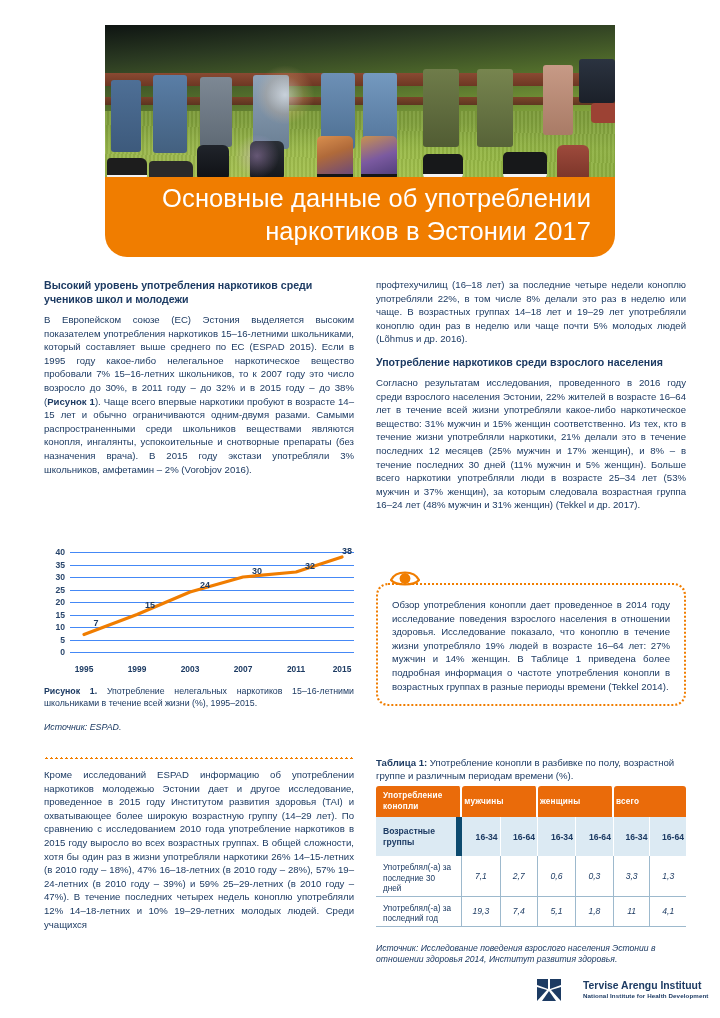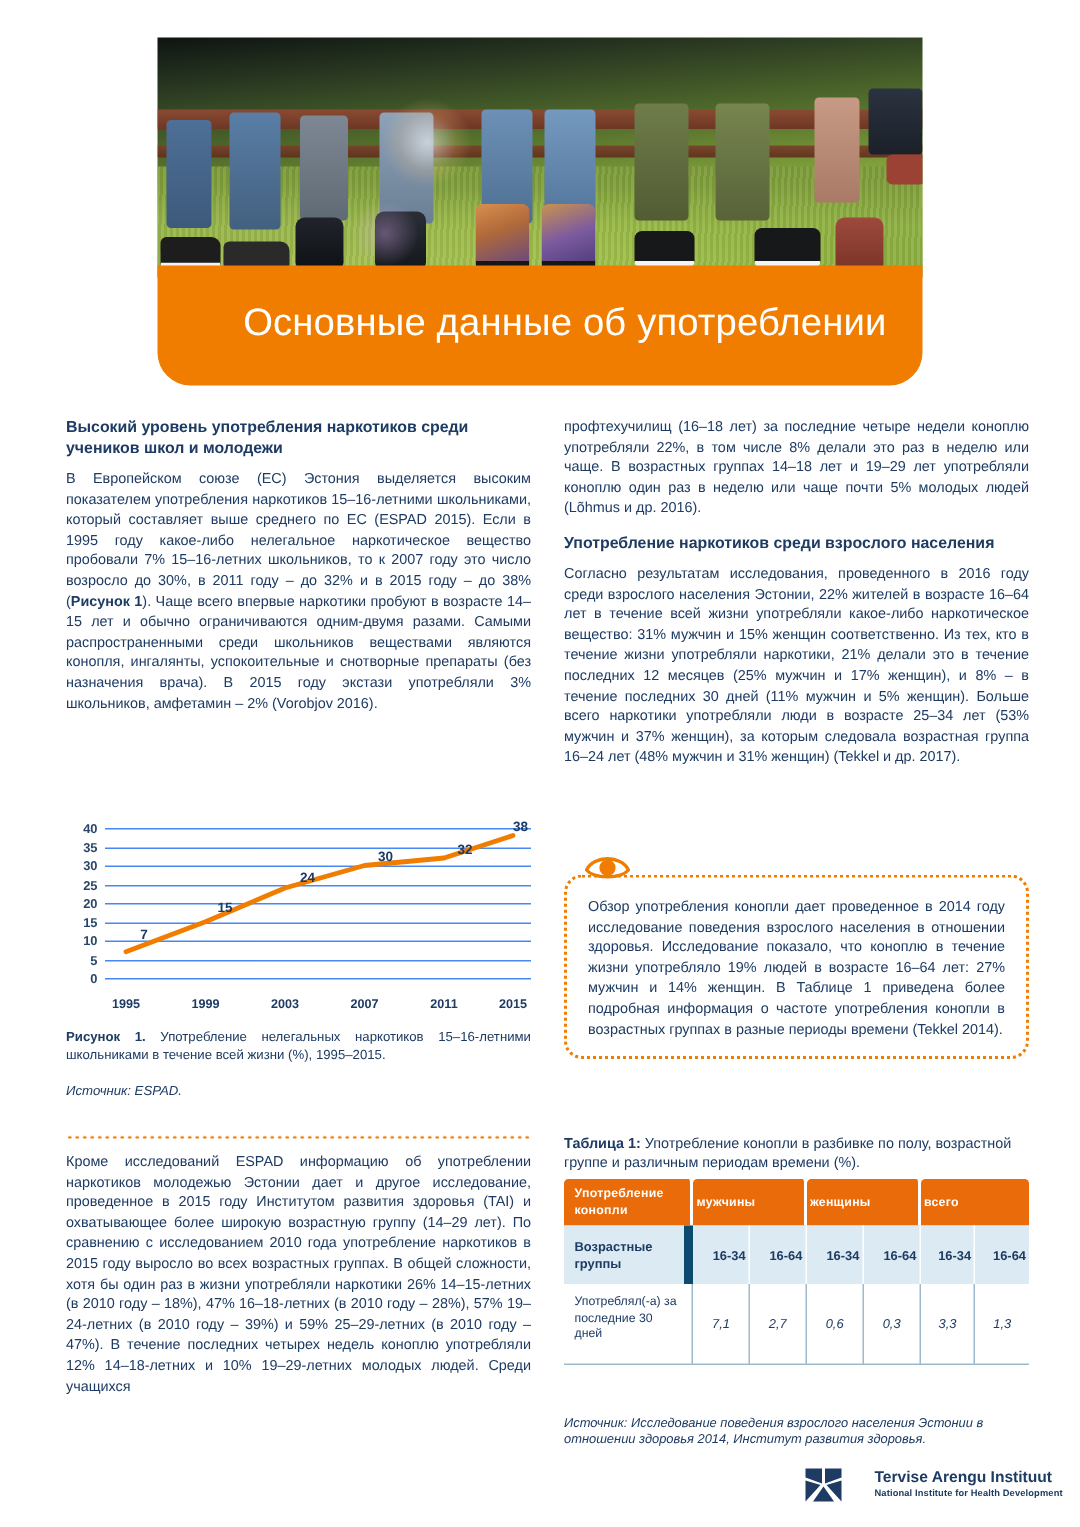--- a/index.html
+++ b/index.html
@@ -210,21 +210,21 @@
   .tbl td.sub.last { border-right: none; }
   .tbl td.cell {
     text-align: center; padding: 7px 2px; font-size: 8.6px;
     border-bottom: 1px solid #9db9cd;
     border-right: 1px solid #9db9cd;
     color: #1d3b63;
     font-style: italic;
   }
   .tbl td.cell.last { border-right: none; }
   .tbl td.rowlabel {
-    text-align: left; padding: 7px 6px 14px 7px; font-size: 8.2px;
+    text-align: left; padding: 7px 6px 1px 7px; font-size: 8.2px;
     line-height: 10.6px;
     border-bottom: 1px solid #9db9cd;
     border-right: 1px solid #9db9cd;
     color: #1d3b63;
   }
 
   .tbl-src {
     position: absolute; left: 376px; top: 943px; width: 310px;
     font-size: 8.6px; line-height: 11.4px; font-style: italic;
   }
@@ -276,20 +276,21 @@
 
     <div class="leg" style="left:474px;top:34px;width:36px;height:44px;background:linear-gradient(180deg,#2b3340,#1b2029);"></div>
     <div class="shoe" style="left:486px;bottom:62px;width:26px;height:20px;background:#9c4234;border-radius:4px;"></div>
 
     <div class="flare"></div>
     <div class="flare2"></div>
   </div>
 
   <div class="title-band">
     <div class="title-line">Основные данные об употреблении</div>
+    <div class="title-line">наркотиков в Эстонии 2017</div>
   </div>
 </div>
 
 <div class="col col-left">
   <h2 class="section">Высокий уровень употребления наркотиков среди учеников школ и молодежи</h2>
   <p class="body"><span>В Европейском союзе (ЕС) Эстония выделяется высоким показателем употребления наркотиков 15–16-летними школьниками, который составляет выше среднего по ЕС (ESPAD 2015). Если в 1995 году какое-либо нелегальное наркотическое вещество пробовали 7% 15–16-летних школьников, то к 2007 году это число возросло до 30%, в 2011 году – до 32% и в 2015 году – до 38% (</span><span class="b">Рисунок 1</span><span>). Чаще всего впервые наркотики пробуют в возрасте 14–15 лет и обычно ограничиваются одним-двумя разами. Самыми распространенными среди школьников веществами являются конопля, ингалянты, успокоительные и снотворные препараты (без назначения врача). В 2015 году экстази употребляли 3% школьников, амфетамин – 2% (Vorobjov 2016).</span></p>
 </div>
 
 <div class="chart-wrap">
   <div class="chart-plot">
@@ -394,20 +395,29 @@
   <tbody>
     <tr>
       <td class="rowlabel">Употреблял(-а) за последние 30 дней</td>
       <td class="cell">7,1</td>
       <td class="cell">2,7</td>
       <td class="cell">0,6</td>
       <td class="cell">0,3</td>
       <td class="cell">3,3</td>
       <td class="cell last">1,3</td>
     </tr>
+    <tr>
+      <td class="rowlabel">Употреблял(-а) за последний год</td>
+      <td class="cell">19,3</td>
+      <td class="cell">7,4</td>
+      <td class="cell">5,1</td>
+      <td class="cell">1,8</td>
+      <td class="cell">11</td>
+      <td class="cell last">4,1</td>
+    </tr>
   </tbody>
 </table>
 
 <div class="tbl-src">Источник: Исследование поведения взрослого населения Эстонии в отношении здоровья 2014, Институт развития здоровья.</div>
 
 <div class="logo">
   <svg class="logo-mark" viewBox="0 0 26 24" aria-hidden="true">
     <polygon points="1,1 12,1 12,11 1,7" fill="#1d3b63"></polygon>
     <polygon points="14,1 25,1 25,7 14,11" fill="#1d3b63"></polygon>
     <polygon points="1,9 11,12 1,23" fill="#1d3b63"></polygon>

